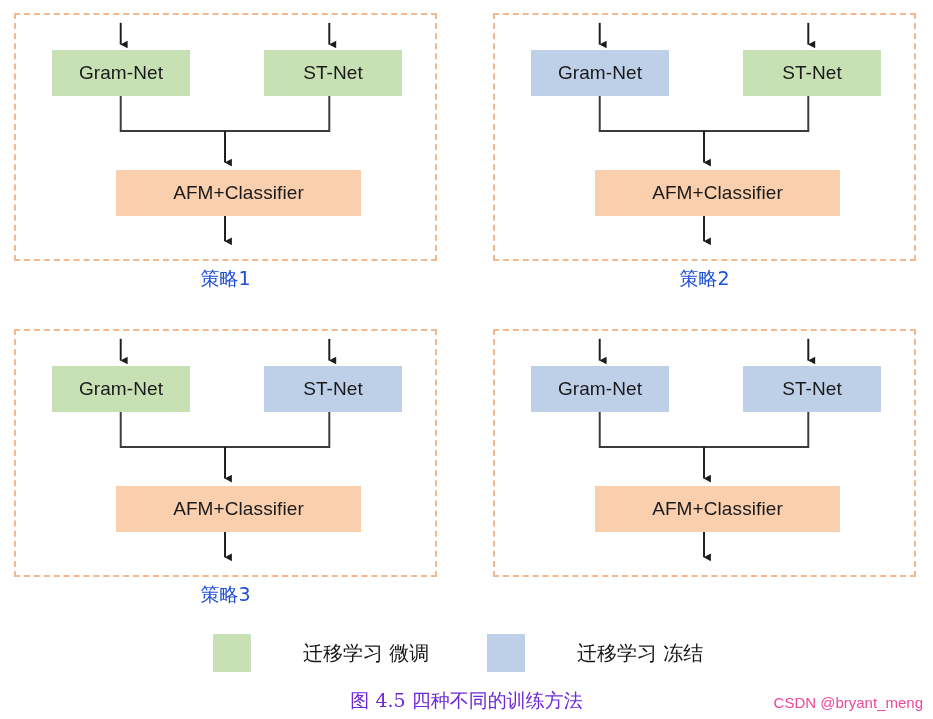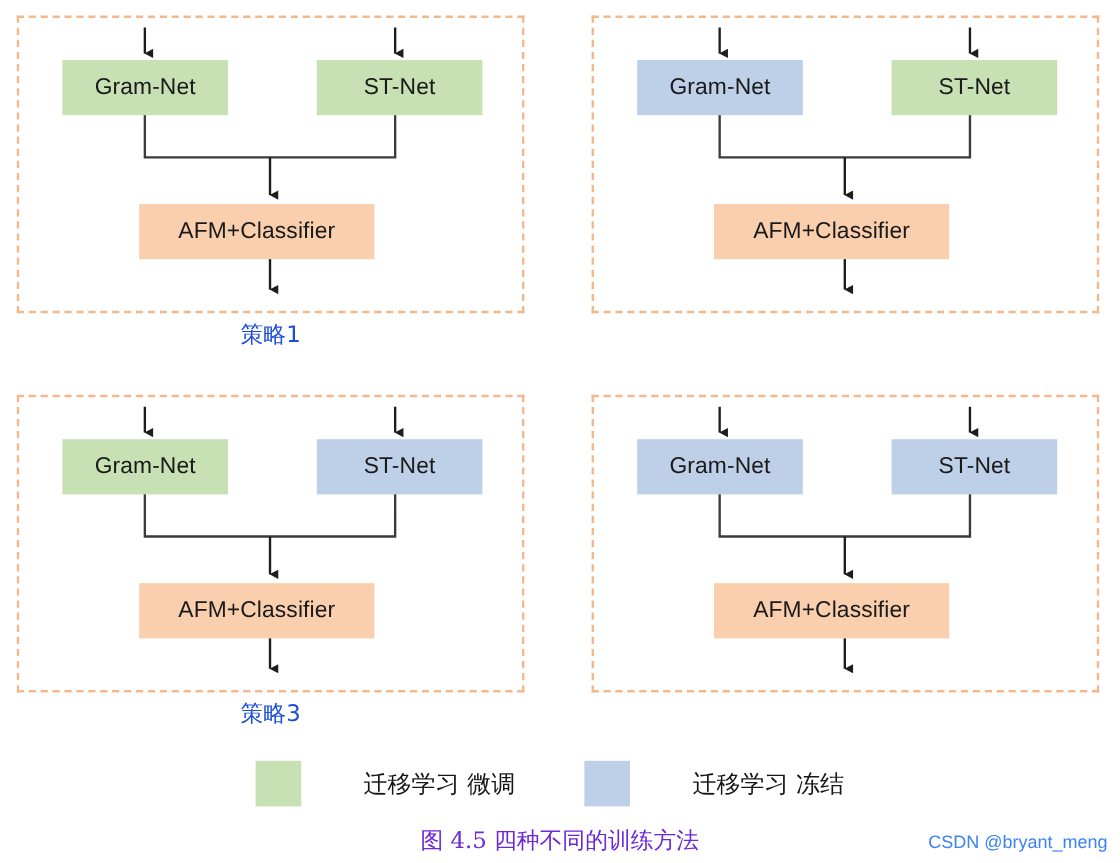--- a/index.html
+++ b/index.html
@@ -45,21 +45,21 @@
     letter-spacing: 0.1px;
     white-space: nowrap;
   }
   .node.green  { background: #c7e0b4; }
   .node.blue   { background: #bdd0e8; }
   .node.orange { background: #f9cfae; }
 
   
   .node.left-net  { left: 36px;  top: 35px;  width: 138px; height: 46px; }
   .node.right-net { left: 248px; top: 35px;  width: 138px; height: 46px; }
-  .node.fusion    { left: 100px; top: 155px; width: 196px; height: 46px; }
+  .node.fusion    { left: 100px; top: 155px; width: 245px; height: 46px; }
 
   
   .wiring {
     position: absolute;
     left: 0; top: 0;
     width: 100%;
     height: 100%;
     pointer-events: none;
   }
 
@@ -120,21 +120,21 @@
     color: #6d28d9;
   }
 
   
   .watermark {
     position: absolute;
     right: 10px;
     top: 694px;
     font-family: "Liberation Sans", "DejaVu Sans", sans-serif;
     font-size: 15px;
-    color: #3b82f6;
+    color: #ec4899;
     white-space: nowrap;
   }
 </style>
 </head>
 <body>
 
 <div id="figure">
 
   <div class="panel panel-1">
     <svg class="wiring" viewBox="0 0 423 248">
@@ -165,20 +165,21 @@
       <line x1="105" y1="8" x2="105" y2="30" stroke="#1d1d1d" stroke-width="2" marker-end="url(#ah2)"></line>
       <line x1="317" y1="8" x2="317" y2="30" stroke="#1d1d1d" stroke-width="2" marker-end="url(#ah2)"></line>
       <path d="M105,81 L105,118 L317,118 L317,81" stroke="#3b3b3b" stroke-width="2" fill="none"></path>
       <line x1="211" y1="118" x2="211" y2="150" stroke="#1d1d1d" stroke-width="2" marker-end="url(#ah2)"></line>
       <line x1="211" y1="201" x2="211" y2="230" stroke="#1d1d1d" stroke-width="2" marker-end="url(#ah2)"></line>
     </svg>
     <div class="node left-net blue">Gram-Net</div>
     <div class="node right-net green">ST-Net</div>
     <div class="node fusion orange">AFM+Classifier</div>
   </div>
+  <div class="strategy-label label-2">策略2</div>
 
   <div class="panel panel-3">
     <svg class="wiring" viewBox="0 0 423 248">
       <defs>
         <marker id="ah3" markerWidth="9" markerHeight="9" refX="4.5" refY="8" orient="auto" markerUnits="userSpaceOnUse">
           <path d="M0.6,1 L4.5,8.4 L8.4,1 Z" fill="#1d1d1d"></path>
         </marker>
       </defs>
       <line x1="105" y1="8" x2="105" y2="30" stroke="#1d1d1d" stroke-width="2" marker-end="url(#ah3)"></line>
       <line x1="317" y1="8" x2="317" y2="30" stroke="#1d1d1d" stroke-width="2" marker-end="url(#ah3)"></line>

